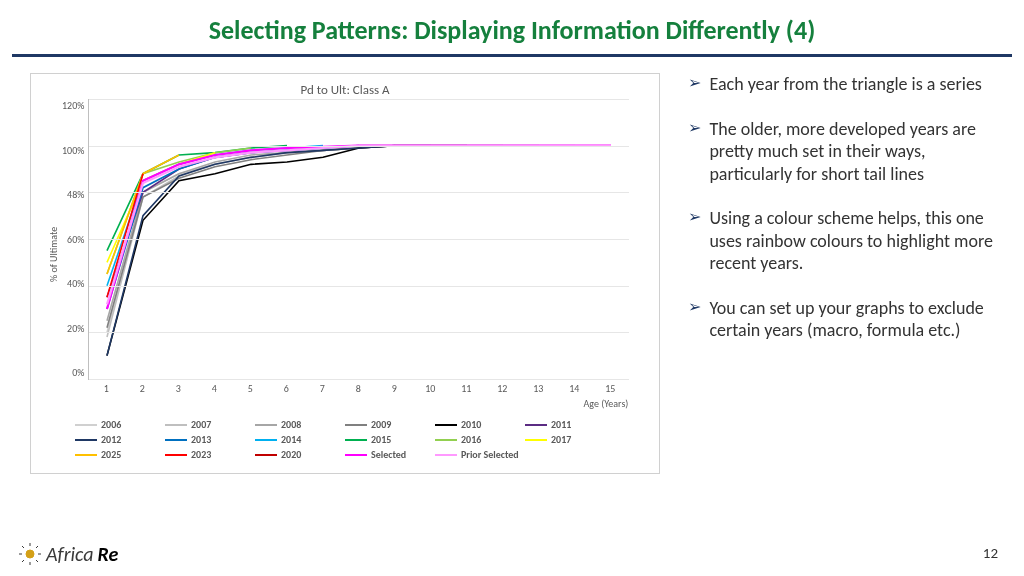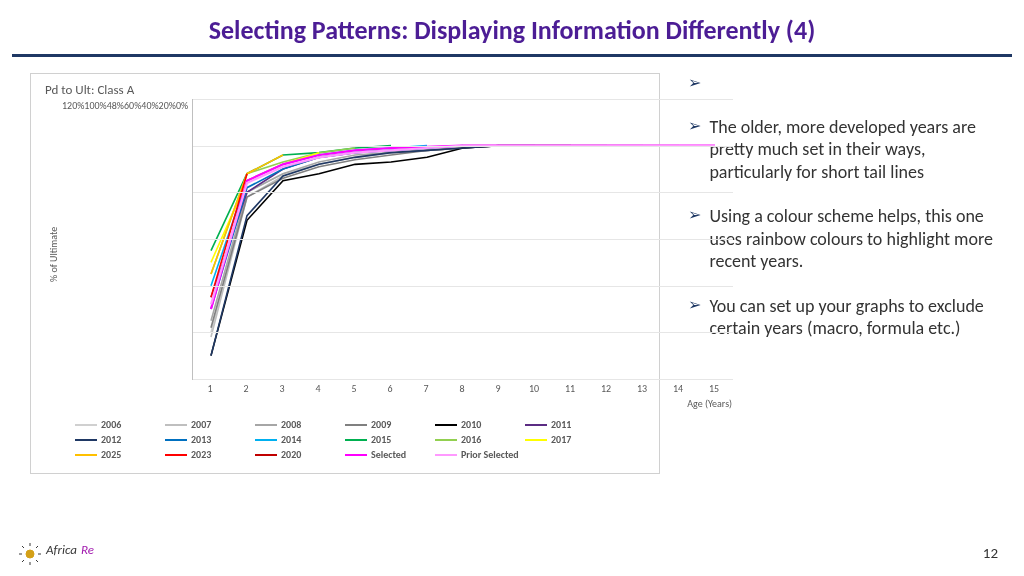--- a/index.html
+++ b/index.html
@@ -15,60 +15,61 @@
   .slide {
     width: 1024px;
     height: 576px;
     position: relative;
     box-sizing: border-box;
   }
   .title {
     text-align: center;
     font-size: 26px;
     font-weight: bold;
-    color: #4c1d95;
+    color: #15803d;
     padding: 14px 0 8px;
   }
   .title-underline {
     height: 3px;
     background: #1f3864;
     margin: 0 12px;
   }
   .content {
     display: flex;
     padding: 16px 20px 0 30px;
   }
   .chart-box {
     width: 630px;
     border: 1px solid #d0d0d0;
     background: #fff;
     position: relative;
     box-sizing: border-box;
     padding: 8px 14px 10px 14px;
   }
   .chart-title {
-    text-align: left;
+    text-align: center;
     font-size: 13px;
     color: #595959;
     margin-bottom: 2px;
   }
   .plot-wrap {
     display: flex;
     align-items: stretch;
   }
   .y-axis-label {
     writing-mode: vertical-rl;
     transform: rotate(180deg);
     font-size: 10px;
     color: #595959;
     text-align: center;
     padding: 0 2px;
   }
   .y-ticks {
     display: flex;
+    flex-direction: column;
     justify-content: space-between;
     font-size: 10px;
     color: #595959;
     padding-right: 4px;
     text-align: right;
     height: 280px;
   }
   .plot {
     position: relative;
     width: 540px;
@@ -146,32 +147,32 @@
     position: absolute;
     bottom: 8px;
     left: 0; right: 0;
     height: 30px;
   }
   .logo {
     position: absolute;
     left: 18px;
     bottom: 2px;
     display: flex;
-    align-items: flex-start;
-    font-size: 13px;
+    align-items: flex-end;
+    font-size: 20px;
     font-style: italic;
     font-weight: 500;
     color: #3a3a3a;
   }
   .logo-sun {
     width: 24px; height: 24px;
     margin-right: 4px;
     display: inline-block;
   }
-  .logo .re { color: #a21caf; font-weight: normal; font-style: italic; }
+  .logo .re { color: #000000; font-weight: bold; font-style: italic; }
   .footer-note {
     position: absolute;
     right: 70px;
     bottom: 6px;
     border: 1px solid #bfbfbf;
     font-size: 11px;
     color: #7f7f7f;
     padding: 2px 12px;
   }
   .page-num {
@@ -324,20 +325,21 @@
           <div class="legend-item">
             <span class="legend-swatch" style="border-color: rgb(255, 153, 255);"></span>
             <span>Prior Selected</span>
           </div>
         </div>
     </div>
 
     <div class="bullets" id="bullets">
         <div class="bullet">
           <span class="marker">➢</span>
+          <span>Each year from the triangle is a series</span>
         </div>
         <div class="bullet">
           <span class="marker">➢</span>
           <span>The older, more developed years are pretty much set in their ways, particularly for short tail lines</span>
         </div>
         <div class="bullet">
           <span class="marker">➢</span>
           <span>Using a colour scheme helps, this one uses rainbow colours to highlight more recent years.</span>
         </div>
         <div class="bullet">

